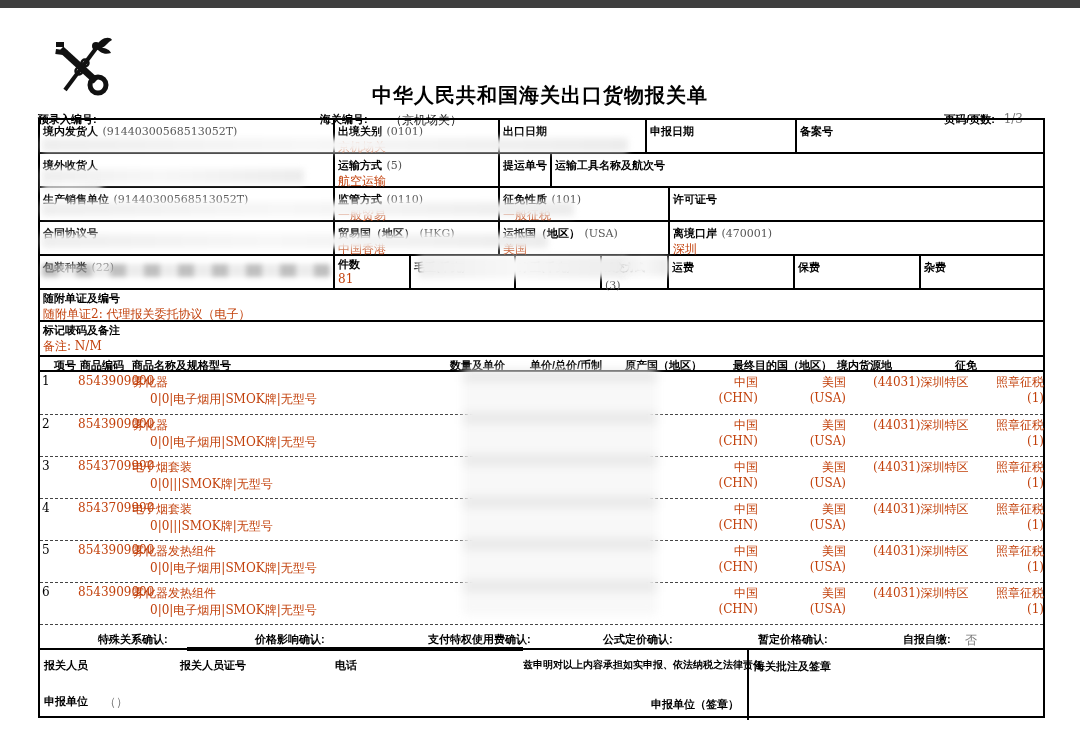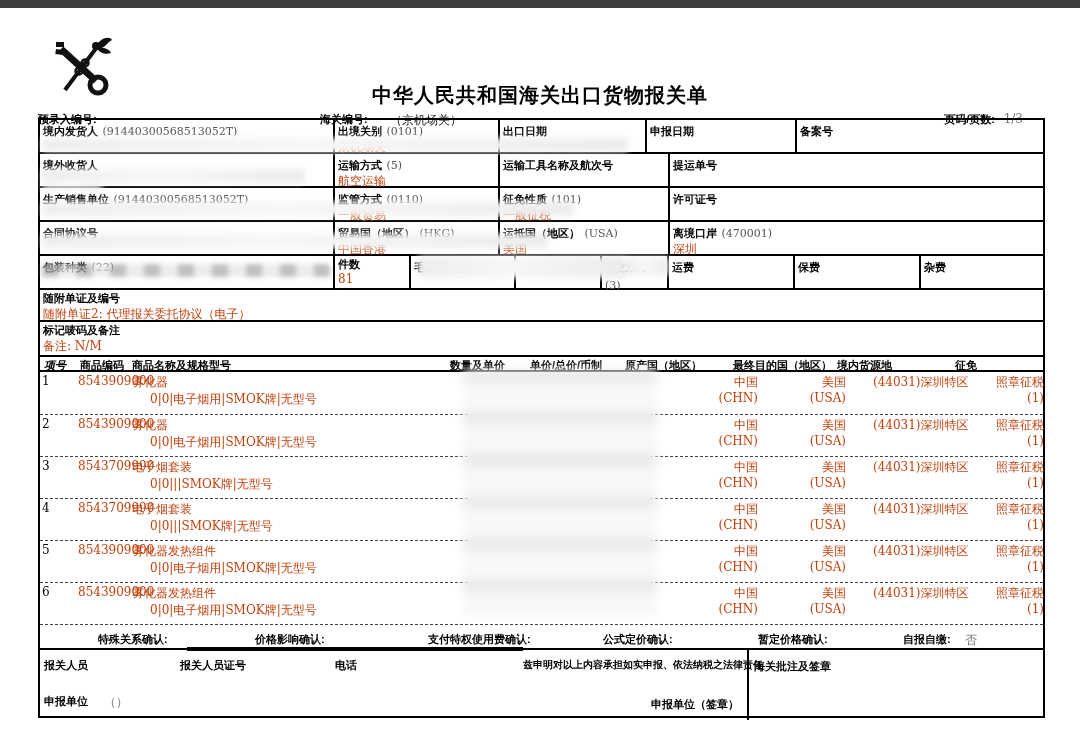--- a/index.html
+++ b/index.html
@@ -107,25 +107,25 @@
 
     <div class="r h34">
       <div class="c" style="width:295px;">
         <span class="lbl">境外收货人</span>
       </div>
       <div class="c" style="width:165px;">
         <div><span class="lbl">运输方式</span>
         <span class="code">(5)</span></div>
         <div class="val">航空运输</div>
       </div>
+      <div class="c">
+        <span class="lbl">提运单号</span>
+      </div>
       <div class="c" style="width:170px;">
         <span class="lbl">运输工具名称及航次号</span>
-      </div>
-      <div class="c">
-        <span class="lbl">提运单号</span>
       </div>
     </div>
 
     <div class="r h34">
       <div class="c" style="width:295px;">
         <span class="lbl">生产销售单位</span>
         <span class="code">(91440300568513052T)</span>
       </div>
       <div class="c" style="width:165px;">
         <div><span class="lbl">监管方式</span>
@@ -201,21 +201,21 @@
     </div>
 
     <div class="r h35">
       <div class="c">
         <div class="lbl">标记唛码及备注</div>
         <div class="val">备注: N/M</div>
       </div>
     </div>
 
     <div class="goods-header">
-      <span style="left:4px;font-style:italic;">项号</span>
+      <span style="left:14px;">项号</span>
       <span style="left:40px;">商品编码</span>
       <span style="left:92px;">商品名称及规格型号</span>
       <span style="left:410px;">数量及单价</span>
       <span style="left:490px;">单价/总价/币制</span>
       <span style="left:585px;">原产国（地区）</span>
       <span style="left:693px;">最终目的国（地区）</span>
       <span style="left:797px;">境内货源地</span>
       <span style="left:915px;">征免</span>
     </div>
 

